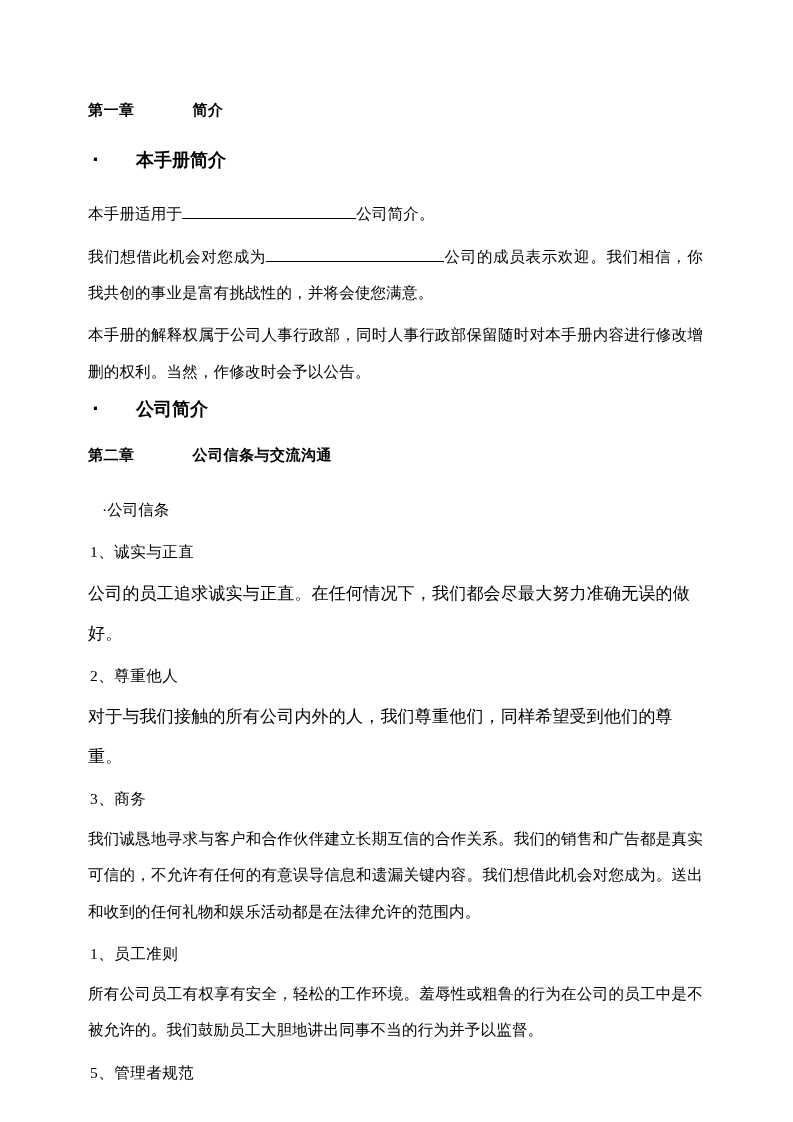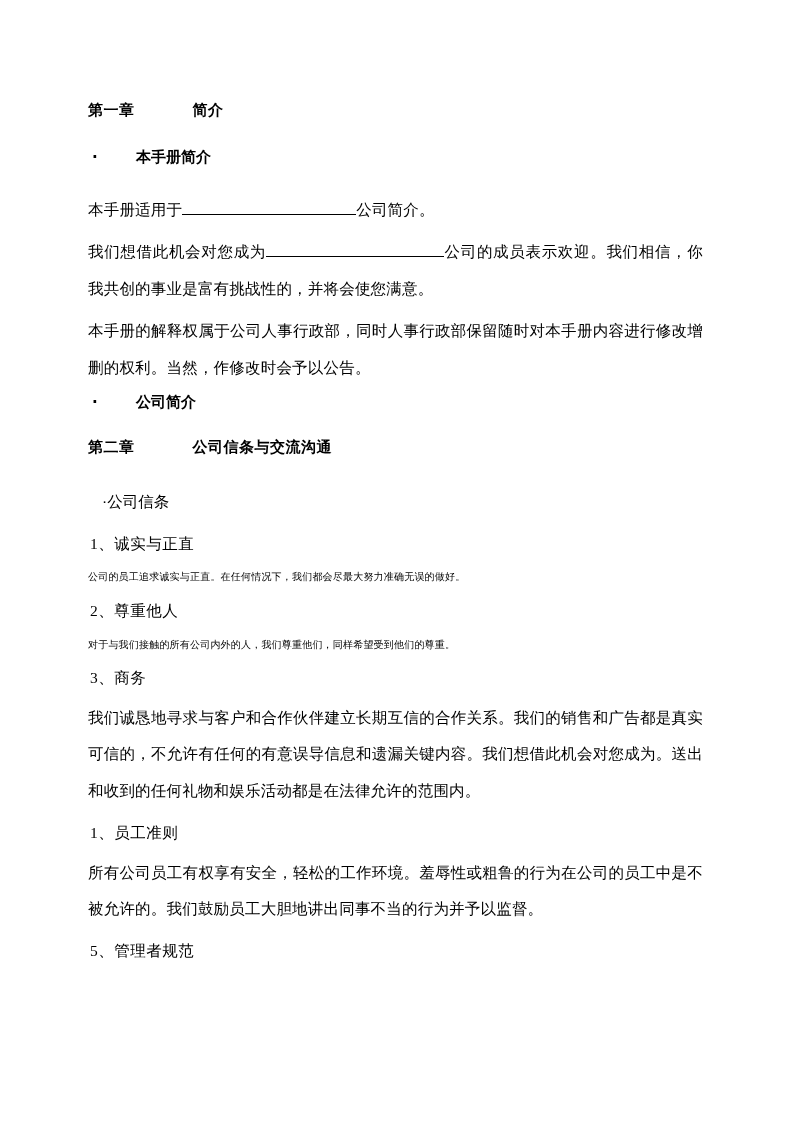--- a/index.html
+++ b/index.html
@@ -29,39 +29,39 @@
     letter-spacing: 0.5px;
     margin: 0 0 26px 0;
     line-height: 1.4;
   }
   .h-chapter .gap {
     display: inline-block;
     width: 58px;
   }
   .bullet-head {
     font-family: "DejaVu Sans", "Liberation Sans", sans-serif;
-    font-size: 15px;
+    font-size: 18px;
     font-weight: bold;
     margin: 0 0 24px 0;
     line-height: 1.4;
     padding-left: 4px;
   }
   .bullet-head .dot {
     display: inline-block;
     width: 44px;
   }
   .para {
     font-size: 15.5px;
     line-height: 2.35;
     margin: 0 0 6px 0;
     text-align: justify;
     letter-spacing: 0.2px;
   }
   .para-tight {
-    font-size: 10px;
+    font-size: 17px;
     line-height: 2.35;
     margin: 0 0 4px 0;
     letter-spacing: 0.2px;
   }
   .blank-line {
     display: inline-block;
     border-bottom: 1px solid #000;
     vertical-align: baseline;
   }
   .blank-w1 { width: 174px; }

